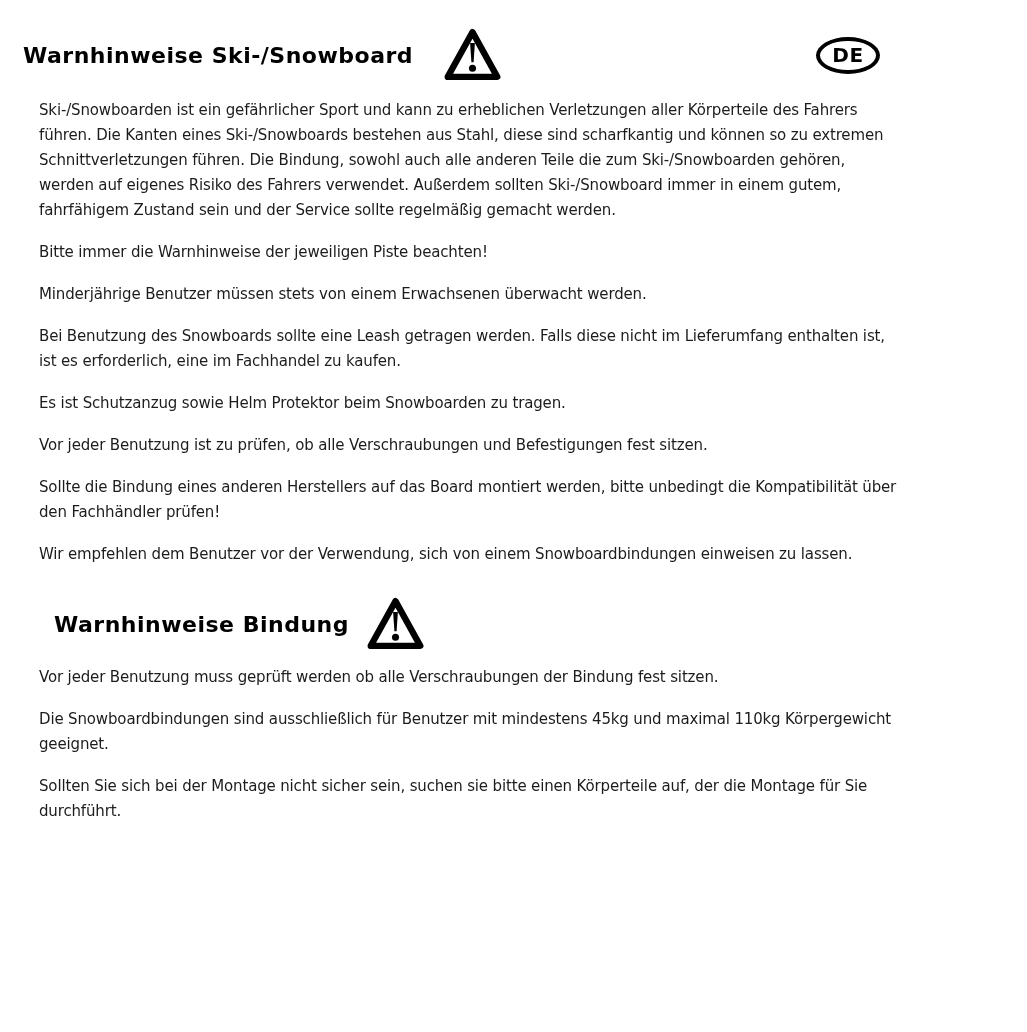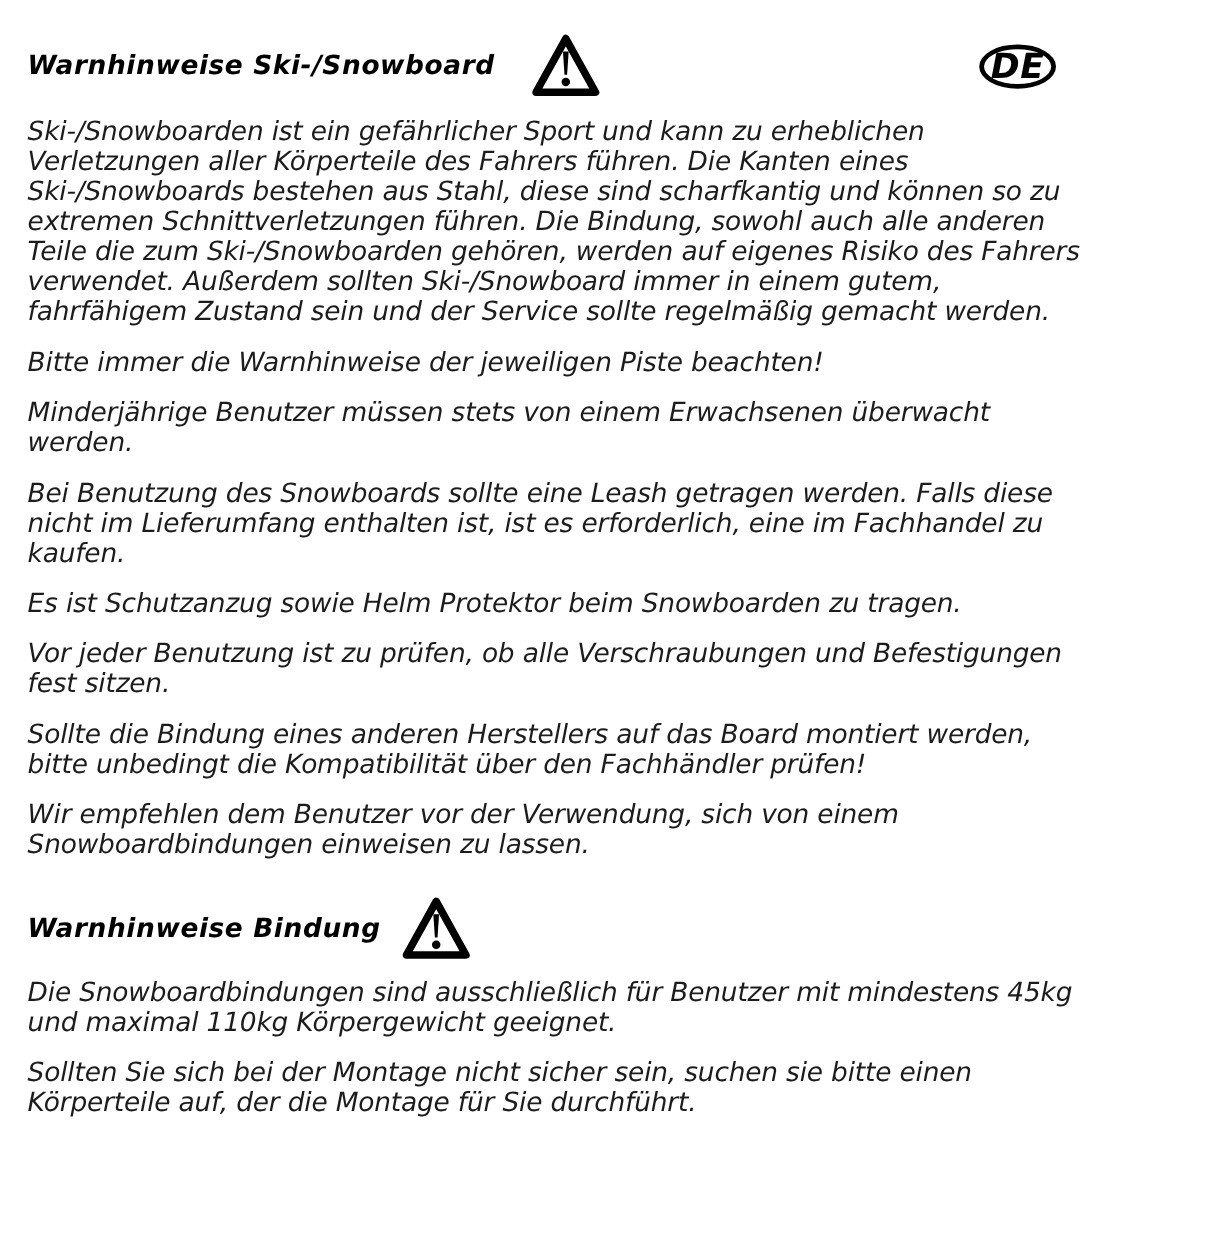--- a/index.html
+++ b/index.html
@@ -13,21 +13,20 @@
     overflow: hidden;
     font-family: "DejaVu Sans", sans-serif;
     color: #1c1c1c;
   }
   .page {
     box-sizing: border-box;
     width: 918px;
     height: 1032px;
     padding: 26px 16px 0 23px;
     position: relative;
-    font-style: italic;
   }
   .heading-row {
     display: flex;
     align-items: center;
     height: 58px;
     margin: 0;
   }
   .heading-row h1 {
     margin: 0;
     font-size: 22px;
@@ -48,34 +47,34 @@
   .lang-badge {
     margin-left: auto;
     margin-right: 22px;
     width: 56px;
     height: 29px;
     border: 4px solid #000000;
     border-radius: 50%;
     display: flex;
     align-items: center;
     justify-content: center;
-    font-size: 29px;
+    font-size: 20px;
     font-weight: bold;
     letter-spacing: 0.5px;
     color: #000000;
     flex: 0 0 auto;
   }
   .body-text p {
-    margin: 0 0 17px 0;
-    font-size: 22px;
+    margin: 0 0 17px 16px;
+    font-size: 15px;
     line-height: 25px;
     letter-spacing: -0.15px;
   }
   .body-text { margin-top: 14px; }
-  .heading-row.second { margin-top: 28px; }
+  .heading-row.second { margin-top: 28px; margin-left: 31px; }
   .body-text.second   { margin-top: 12px; }
 </style>
 </head>
 <body>
 
 <div class="page">
 
   <header class="heading-row">
     <h1>Warnhinweise Ski-/Snowboard</h1>
     <span class="warn-icon gap-wide">
@@ -104,17 +103,18 @@
     <span class="warn-icon gap-narrow">
       <svg viewBox="0 0 100 100" xmlns="http://www.w3.org/2000/svg" aria-hidden="true">
         <path d="M50 9 L93.5 87.5 L6.5 87.5 Z" fill="none" stroke="#000000" stroke-width="11" stroke-linejoin="round"></path>
         <path d="M45.8 28 L54.2 28 L51.9 62 L48.1 62 Z" fill="#000000"></path>
         <circle cx="50" cy="72.5" r="6.2" fill="#000000"></circle>
       </svg>
     </span>
   </header>
 
   <div class="body-text second">
+    <p>Vor jeder Benutzung muss geprüft werden ob alle Verschraubungen der Bindung fest sitzen.</p>
     <p>Die Snowboardbindungen sind ausschließlich für Benutzer mit mindestens 45kg und maximal 110kg Körpergewicht geeignet.</p>
     <p>Sollten Sie sich bei der Montage nicht sicher sein, suchen sie bitte einen Körperteile auf, der die Montage für Sie durchführt.</p>
   </div>
 
 </div>
 
 </body></html>

